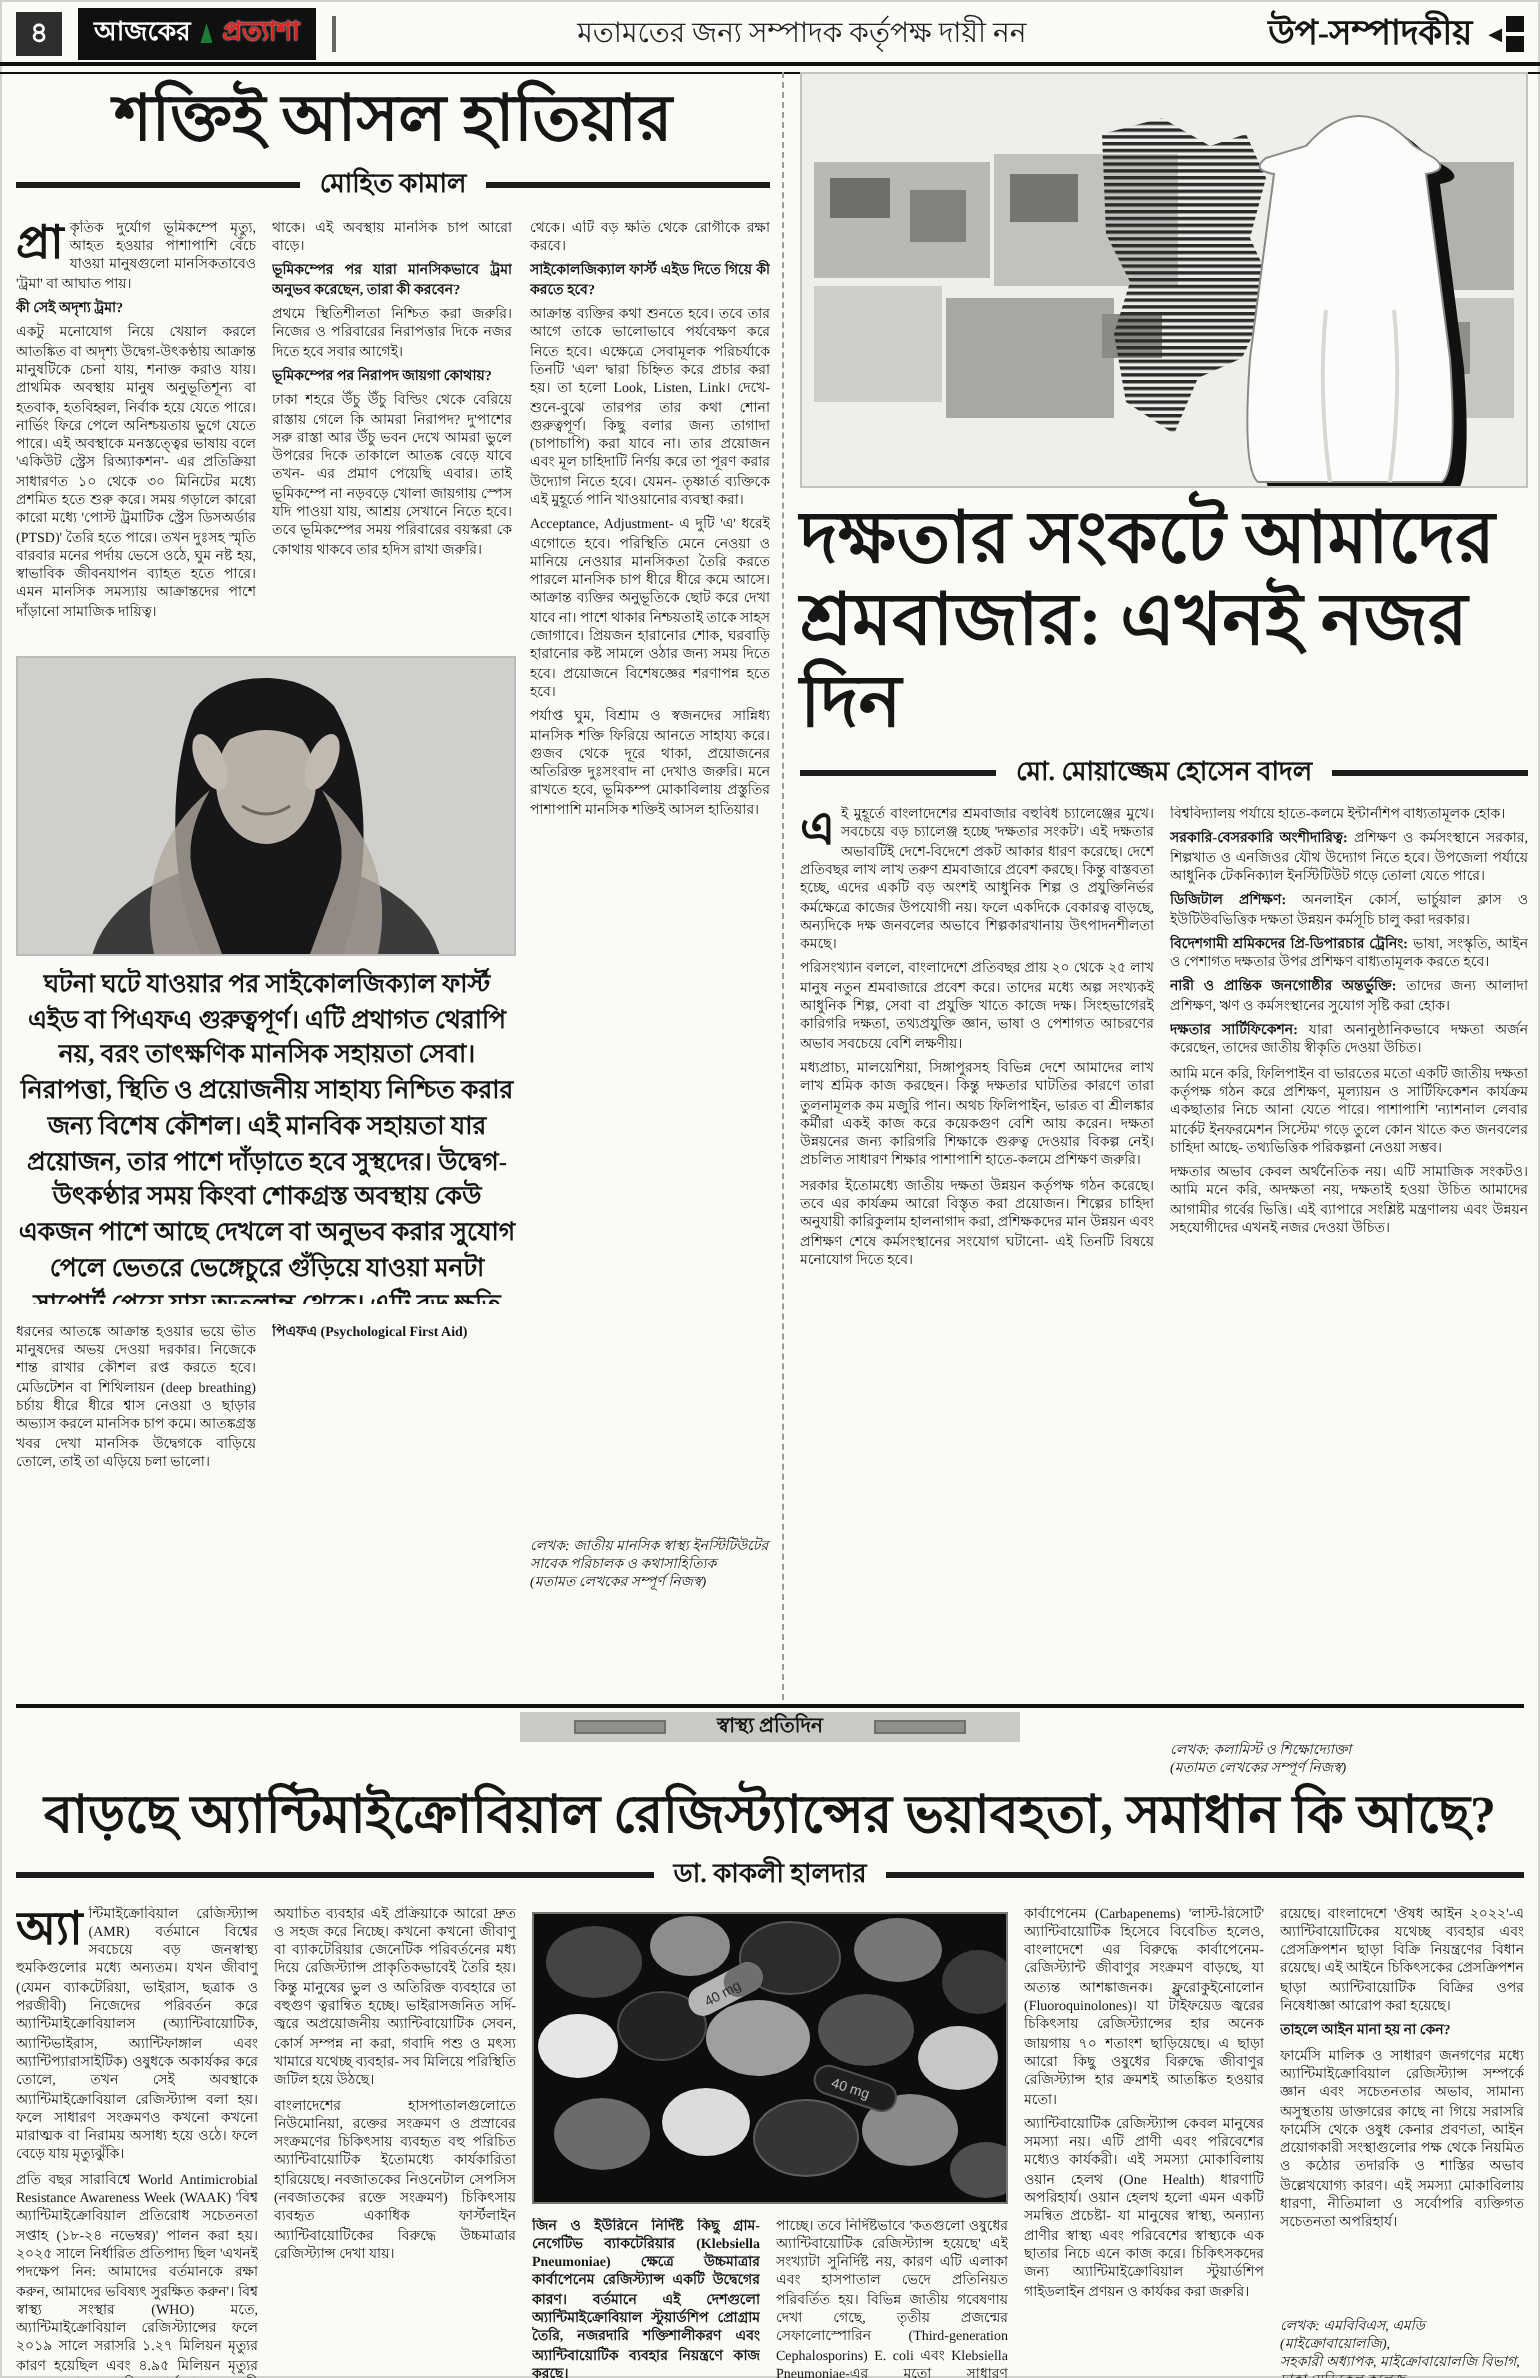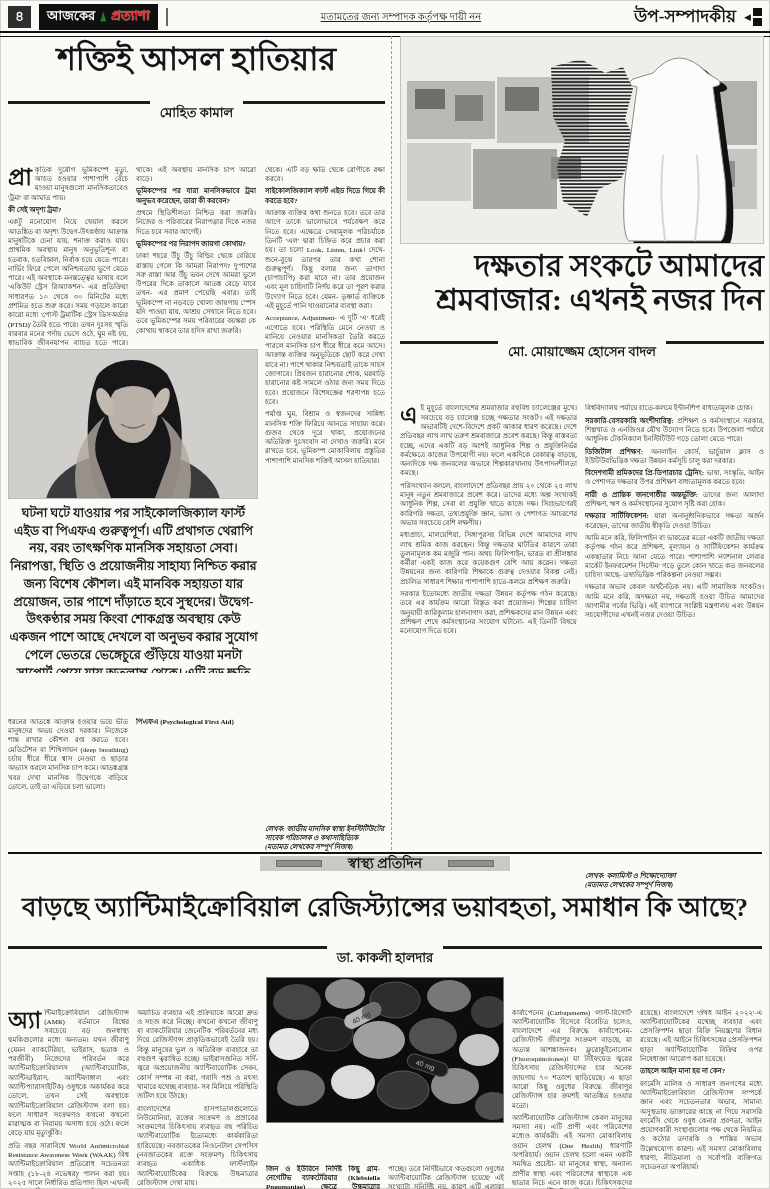--- a/index.html
+++ b/index.html
@@ -14,70 +14,70 @@
   .pagenum { width:23px; height:22px; background:#2e2e2e; color:#fff; font-weight:bold;
              font-size:14px; display:flex; align-items:center; justify-content:center;
              font-family:"Liberation Sans", sans-serif; }
   .logo { background:#101010; padding:2px 8px 3px; display:flex; align-items:baseline; gap:5px; }
   .logo .w1 { color:#fff; font-weight:bold; font-size:13px; }
   .logo .w2 { color:#e02121; font-weight:bold; font-size:13px; text-shadow:0 0 1px #fff; }
   .logo .leaf { width:6px; height:10px; background:#1d7a34; clip-path:polygon(0 100%,50% 0,100% 100%); align-self:center;}
   .vsep { width:2px; height:18px; background:#666; }
   .dateline { font-size:11px; letter-spacing:.2px; }
   .spacer { flex:1; }
-  .disclaimer { font-size:10px; color:#222;text-decoration:underline; }
+  .disclaimer { font-size:14px; color:#222; }
   .section-label { font-size:17px; font-weight:bold; }
   .section-mark { display:flex; align-items:center; gap:2px; }
   .section-mark .tri { font-size:9px; line-height:1; }
   .section-mark .sq { width:9px; height:8px; background:#111; }
   .section-mark .sqcol { display:flex; flex-direction:column; gap:2px; }
   .header-rule { position:absolute; left:0; right:0; top:31px; height:6px;
                  border-top:2px solid #111; border-bottom:1px solid #111; }
 
   
   .byline-row { display:flex; align-items:center; margin-top:4px; }
   .byline-row .rl { flex:1; height:3px; background:#1c1c1c; }
-  .byline-row .nm { padding:0 10px; font-weight:bold; font-size:13px; white-space:nowrap;margin-top:21px; }
+  .byline-row .nm { padding:0 10px; font-weight:bold; font-size:13px; white-space:nowrap; }
   .bodytxt { font-size:7px; line-height:9.3px; text-align:justify; overflow:hidden; }
   .bodytxt p { margin-bottom:3px; }
   .sub { font-weight:bold; }
   .dropcap { float:left; font-size:23px; line-height:22px; font-weight:bold; padding:1px 3px 0 0; }
-  .colnote { font-size:7px; line-height:9px; font-weight:bold; font-style:italic; margin-top:4px; }
+  .colnote { font-size:7px; line-height:9px; font-weight:normal; font-style:italic; margin-top:4px; }
 
   
   .article1 { position:absolute; left:8px; top:42px; width:377px; height:808px; }
   .article1 h1 { font-size:32px; line-height:1.12; font-weight:bold; text-align:center; }
   .a1body { position:relative; margin-top:7px; height:686px; }
-  .acol { position:absolute; top:0;margin-top:35px; }
+  .acol { position:absolute; top:0; }
   .a1c1 { left:0; width:120px; height:214px; }
   .a1c2 { left:128px; width:120px; height:214px; }
   .a1c3 { left:257px; width:120px; height:686px; display:flex; flex-direction:column; }
   .a1c3 .bodytxt { flex:1; }
   .a1photo { position:absolute; left:0; top:218px; width:250px; height:150px; border:1px solid #bbb; }
   .a1quote { position:absolute; left:0; top:374px; width:251px; height:168px;
              font-size:12.5px; line-height:1.42; font-weight:600; text-align:center; overflow:hidden; }
   .a1c1b { left:0; top:552px; width:120px; height:134px; }
   .a1c2b { left:128px; top:552px; width:120px; height:134px; }
 
   
   .article2 { position:absolute; left:391px; top:36px; width:373px; height:814px;
               border-left:1px dashed #9a9a96; padding-left:8px; }
-  .article2 h2 { font-size:30px; line-height:1.14; font-weight:bold; text-align:right; margin-top:5px; }
+  .article2 h2 { font-size:36px; line-height:1.14; font-weight:bold; text-align:left; margin-top:5px; }
   .a2body { position:relative; margin-top:6px; height:486px; }
   .a2cL { left:0; width:177px; height:486px; }
   .a2cR { left:185px; width:179px; height:486px; display:flex; flex-direction:column; }
   .a2cR .bodytxt { flex:1; }
   .illus { width:364px; height:208px; border:1px solid #c2c2be; background:#f1f0ec; }
 
   
   .mid-rule { position:absolute; left:8px; right:8px; top:852px; border-top:2px solid #111; }
   .strip { position:absolute; left:0; right:0; top:856px; height:15px; display:flex; justify-content:center; }
   .strip .band { width:250px; background:#c9c9c5; display:flex; align-items:center; justify-content:center; gap:26px; }
   .strip .dash { width:46px; height:7px; background:#8f8f8b; border:1px solid #6f6f6b; }
-  .strip .lbl { font-size:14px; font-weight:bold; white-space:nowrap; }
+  .strip .lbl { font-size:10px; font-weight:bold; white-space:nowrap; }
 
   
   .article3 { position:absolute; left:8px; top:894px; width:754px; height:308px; }
   .article3 h2 { font-size:26px; line-height:1.1; font-weight:bold; text-align:center; }
   .a3body { position:relative; margin-top:5px; height:242px; }
   .a3c1 { left:0; width:121px; height:242px; }
   .a3c2 { left:129px; width:121px; height:242px; }
   .a3img { position:absolute; left:258px; top:3px; width:238px; height:146px; border:1px solid #777; }
   .a3m1 { left:258px; top:156px; width:114px; height:86px;font-weight:bold; }
   .a3m2 { left:380px; top:156px; width:116px; height:86px; }

